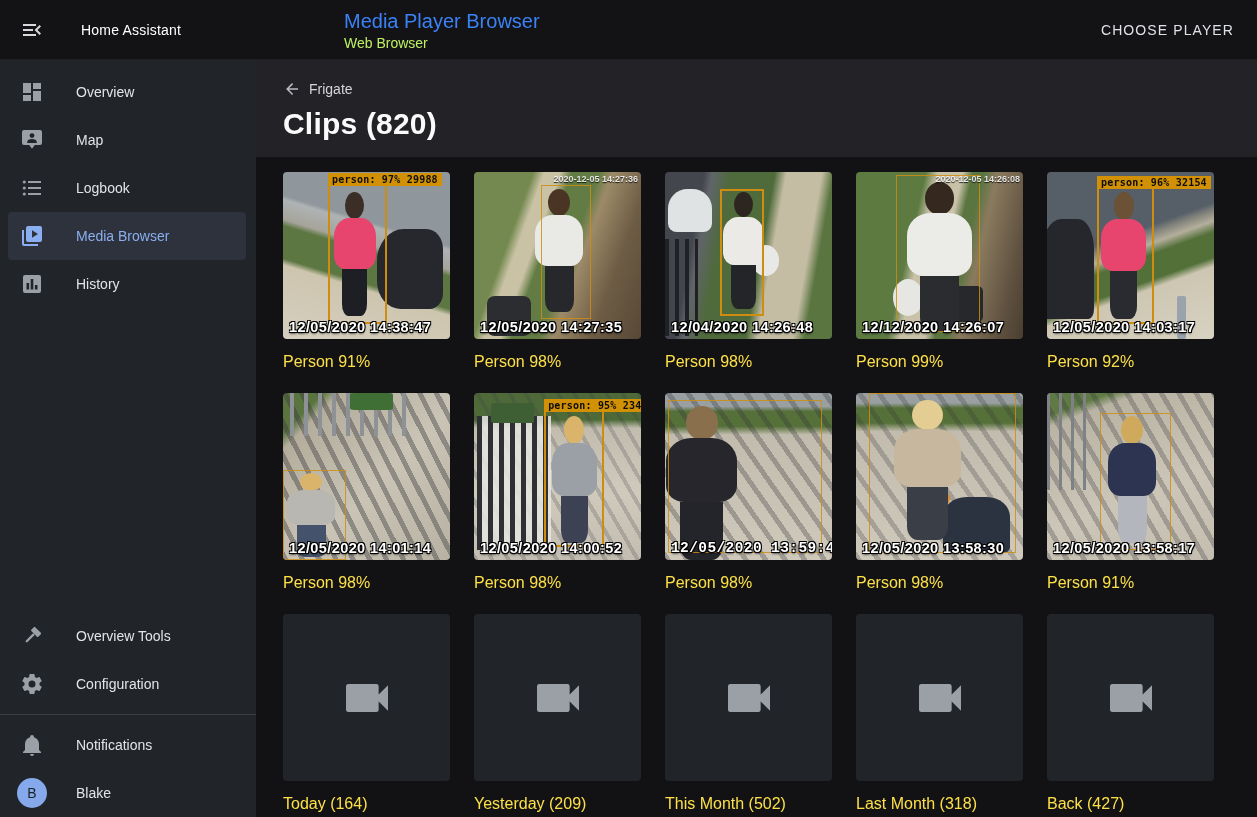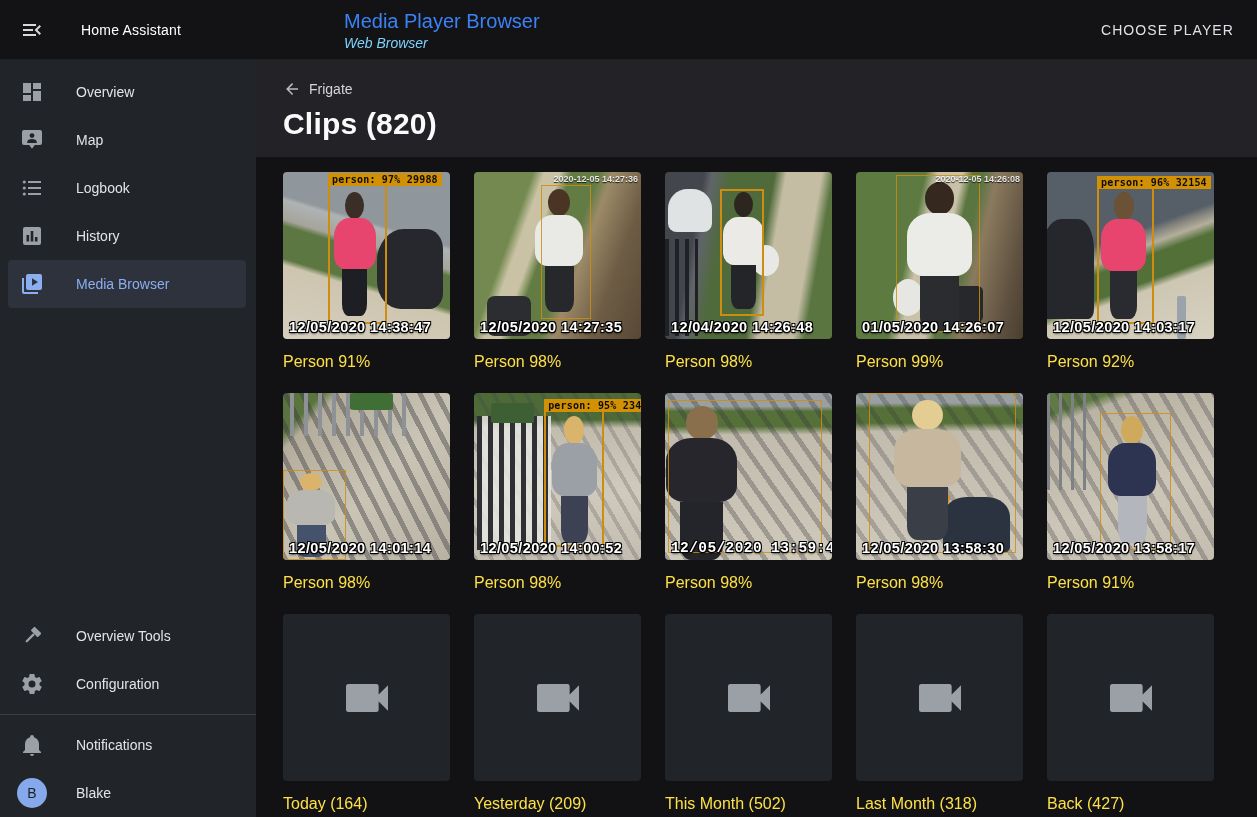--- a/index.html
+++ b/index.html
@@ -21,21 +21,21 @@
 
   
   .topbar{height:60px;flex:0 0 60px;background:var(--topbar-bg);display:flex;align-items:center;
     border-bottom:1px solid rgba(255,255,255,0.05);}
   .topbar-left{width:256px;flex:0 0 256px;display:flex;align-items:center;padding-left:20px;}
   .menu-btn{width:24px;height:24px;color:#d7d8db;background:none;border:none;cursor:pointer;padding:0;}
   .menu-btn svg{width:24px;height:24px;display:block;}
   .app-title{margin-left:37px;font-size:14px;color:#fff;letter-spacing:.2px;white-space:nowrap;}
   .topbar-center{flex:1;padding-left:88px;display:flex;flex-direction:column;justify-content:center;}
   .page-title{font-size:20px;font-weight:500;color:#3b82f6;line-height:24px;}
-  .page-subtitle{font-size:14px;color:#7dd3fc;margin-top:2px;font-style:italic;}
+  .page-subtitle{font-size:14px;color:#bef264;margin-top:2px;}
   .choose-player{background:none;border:none;color:#dfe1e6;font-family:inherit;font-size:14px;
     font-weight:500;letter-spacing:1.1px;margin-right:15px;padding:8px;cursor:pointer;white-space:nowrap;}
 
   
   .shell{flex:1;display:flex;min-height:0;}
 
   
   .sidebar{width:256px;flex:0 0 256px;background:var(--sidebar-bg);display:flex;flex-direction:column;
     padding-top:8px;overflow:hidden;}
   .nav-item{height:48px;display:flex;align-items:center;margin:0 10px 0 8px;padding-left:12px;
@@ -136,42 +136,42 @@
                   <circle cx="4.3" cy="12" r="1.6"></circle>
                   <circle cx="4.3" cy="18" r="1.6"></circle>
                   <rect x="8" y="5" width="13" height="2"></rect>
                   <rect x="8" y="11" width="13" height="2"></rect>
                   <rect x="8" y="17" width="13" height="2"></rect>
                 </g>
               </svg>
             </span>
             <span class="nav-label">Logbook</span>
           </div>
+          <div class="nav-item selected">
+            <span class="nav-icon">
+              <svg viewBox="0 0 24 24">
+                <path fill="currentColor" d="M4 6H2v14a2 2 0 0 0 2 2h14v-2H4V6z"></path>
+                <path fill="currentColor" d="M8 2h12a2 2 0 0 1 2 2v12a2 2 0 0 1-2 2H8a2 2 0 0 1-2-2V4a2 2 0 0 1 2-2z"></path>
+                <path d="M12 6.2v7.6L18 10l-6-3.8z" fill="var(--sel-bg)"></path>
+              </svg>
+            </span>
+            <span class="nav-label">Media Browser</span>
+          </div>
           <div class="nav-item">
             <span class="nav-icon">
               <svg viewBox="0 0 24 24">
                 <path fill="currentColor" d="M5 3h14a2 2 0 0 1 2 2v14a2 2 0 0 1-2 2H5a2 2 0 0 1-2-2V5a2 2 0 0 1 2-2z"></path>
                 <g fill="var(--sidebar-bg)">
                   <rect x="6.5" y="11" width="2.6" height="6.5"></rect>
                   <rect x="10.7" y="7" width="2.6" height="10.5"></rect>
                   <rect x="14.9" y="13" width="2.6" height="4.5"></rect>
                 </g>
               </svg>
             </span>
             <span class="nav-label">History</span>
-          </div>
-          <div class="nav-item selected">
-            <span class="nav-icon">
-              <svg viewBox="0 0 24 24">
-                <path fill="currentColor" d="M4 6H2v14a2 2 0 0 0 2 2h14v-2H4V6z"></path>
-                <path fill="currentColor" d="M8 2h12a2 2 0 0 1 2 2v12a2 2 0 0 1-2 2H8a2 2 0 0 1-2-2V4a2 2 0 0 1 2-2z"></path>
-                <path d="M12 6.2v7.6L18 10l-6-3.8z" fill="var(--sel-bg)"></path>
-              </svg>
-            </span>
-            <span class="nav-label">Media Browser</span>
           </div>
         </div>
       <div class="spacer"></div>
       <div id="nav-dev">
           <div class="nav-item">
             <span class="nav-icon">
               <svg viewBox="0 0 24 24">
                 <g fill="currentColor" transform="rotate(45 12 12)">
                   <rect x="7" y="3.5" width="10" height="5.5" rx="1"></rect>
                   <rect x="10.8" y="9" width="2.4" height="11.5" rx="1.1"></rect>
@@ -269,21 +269,21 @@
     <div class="photo" style="background: linear-gradient(103deg, rgb(93, 122, 65) 0%, rgb(93, 122, 65) 34%, rgb(201, 194, 168) 40%, rgb(201, 194, 168) 52%, rgb(90, 117, 64) 57%, rgb(90, 117, 64) 62%, rgb(138, 122, 94) 69%, rgb(95, 81, 64) 88%, rgb(74, 62, 48) 100%);">
                 <div class="blob" style="left: 22%; top: 64%; width: 18%; height: 22%; background: rgb(230, 230, 226); border-radius: 50%;"></div>
                 <div class="blob" style="left: 54%; top: 68%; width: 22%; height: 22%; background: rgb(39, 40, 44); border-radius: 15%;"></div>
                 <div class="person" style="left: 30%; top: 6%; width: 40%; height: 90%;">
                   <div class="p-head" style="background: rgb(53, 41, 31);"></div>
                   <div class="p-torso" style="background: rgb(235, 235, 232);"></div>
                   <div class="p-legs" style="background: rgb(42, 44, 48);"></div>
                 </div>
                 <div class="bbox thin" style="left: 24%; top: 2%; width: 50%; height: 94%;"></div>
                 <span class="osd-top">2020-12-05 14:26:08</span>
-                <span class="osd">01/05/2020 14:26:07</span>
+                <span class="osd">12/12/2020 14:26:07</span>
               </div>
     <div class="caption">Person 99%</div>
   </div>
 
   <div class="tile">
     <div class="photo" style="background: linear-gradient(160deg, rgb(86, 95, 104) 0%, rgb(86, 95, 104) 40%, rgb(139, 138, 128) 44%, rgb(180, 174, 156) 48%, rgb(82, 112, 56) 53%, rgb(82, 112, 56) 64%, rgb(205, 198, 178) 68%, rgb(216, 210, 194) 100%);">
                 <div class="blob" style="left: -4%; top: 28%; width: 32%; height: 60%; background: rgb(38, 39, 44); border-radius: 40% 30% 10% 10%;"></div>
                 <div class="blob" style="left: 78%; top: 74%; width: 5%; height: 26%; background: rgb(154, 162, 172); border-radius: 2px;"></div>
                 <div class="person" style="left: 32%; top: 12%; width: 28%; height: 76%;">
                   <div class="p-head" style="background: rgb(107, 81, 54);"></div>

